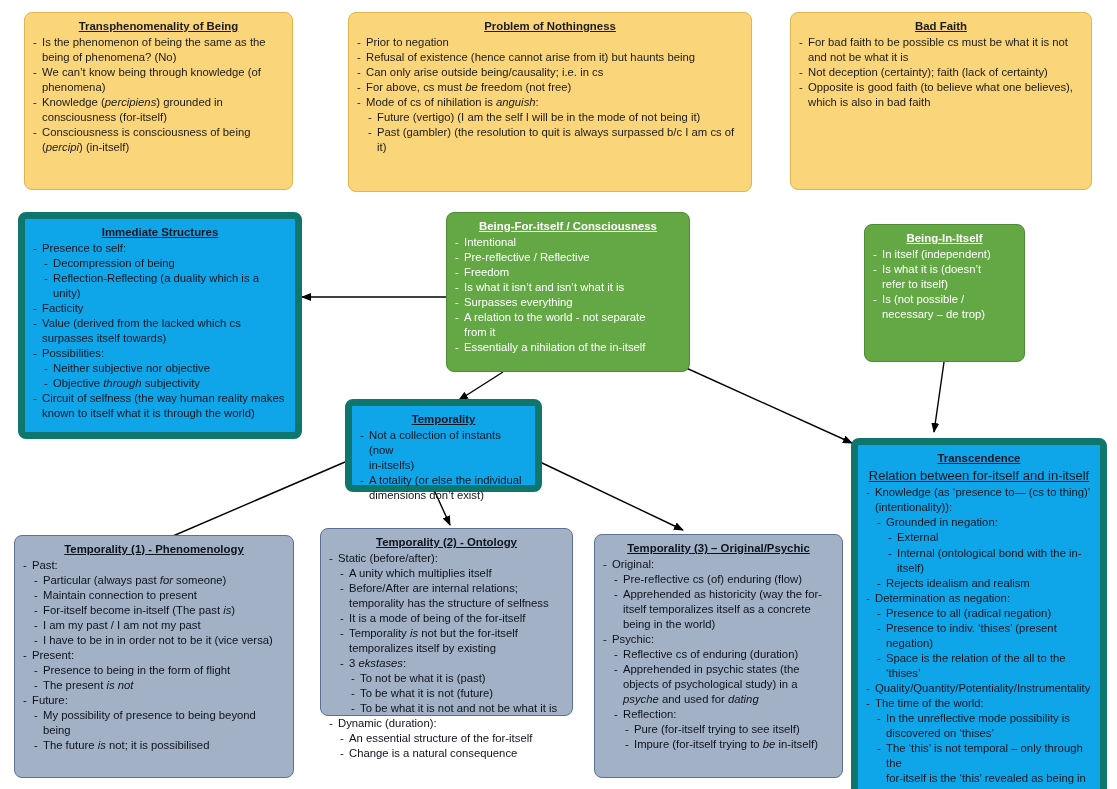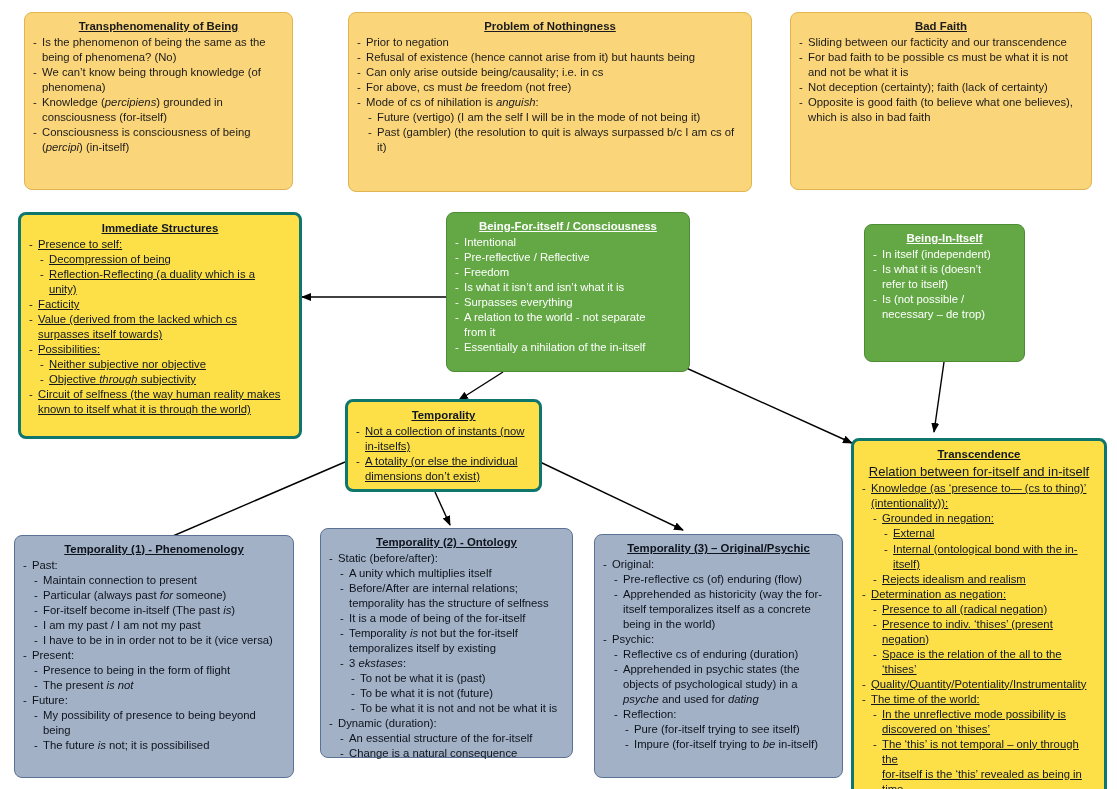--- a/index.html
+++ b/index.html
@@ -30,24 +30,23 @@
     background: #fbd579;
     border: 1px solid #e0b44f;
     color: #1b1b1b;
   }
   .node.green {
     background: #63a844;
     border: 1px solid #4e8c34;
     color: #ffffff;
   }
   .node.blue {
-    background: #fde047;
-    border: 3px solid #0f766e;
+    background: #0ea5e9;
+    border: 7px solid #0f766e;
     color: #101722;
-    text-decoration: underline;
   }
   .node.steel {
     background: #a3b1c6;
     border: 1px solid #5b7295;
     color: #0d131c;
   }
   .node .title {
     display: block;
     text-align: center;
     font-weight: bold;
@@ -139,21 +138,20 @@
       <li>For above, cs must <em>be</em> freedom (not free)</li>
       <li>Mode of cs of nihilation is <em>anguish</em>:</li>
       <li class="l2">Future (vertigo) (I am the self I will be in the mode of not being it)</li>
       <li class="l2">Past (gambler) (the resolution to quit is always surpassed b/c I am cs of it)</li>
     </ul>
   </div>
 
   <div class="node yellow" style="left:790px; top:12px; width:302px; height:178px;">
     <span class="title">Bad Faith</span>
     <ul>
-      <li>Sliding between our facticity and our transcendence</li>
       <li>For bad faith to be possible cs must be what it is not</li>
       <li class="cont">and not be what it is</li>
       <li>Not deception (certainty); faith (lack of certainty)</li>
       <li>Opposite is good faith (to believe what one believes),</li>
       <li class="cont">which is also in bad faith</li>
     </ul>
   </div>
 
   <div class="node blue" style="left:18px; top:212px; width:284px; height:227px;">
     <span class="title">Immediate Structures</span>
@@ -205,35 +203,35 @@
       <li class="cont">in-itselfs)</li>
       <li>A totality (or else the individual</li>
       <li class="cont">dimensions don’t exist)</li>
     </ul>
   </div>
 
   <div class="node steel" style="left:14px; top:535px; width:280px; height:243px;">
     <span class="title">Temporality (1) - Phenomenology</span>
     <ul>
       <li>Past:</li>
+      <li class="l2">Particular (always past <em>for</em> someone)</li>
       <li class="l2">Maintain connection to present</li>
-      <li class="l2">Particular (always past <em>for</em> someone)</li>
       <li class="l2">For-itself become in-itself (The past <em>is</em>)</li>
       <li class="l2">I am my past / I am not my past</li>
       <li class="l2">I have to be in in order not to be it (vice versa)</li>
       <li>Present:</li>
       <li class="l2">Presence to being in the form of flight</li>
       <li class="l2">The present <em>is not</em></li>
       <li>Future:</li>
       <li class="l2">My possibility of presence to being beyond being</li>
       <li class="l2">The future <em>is</em> not; it is possibilised</li>
     </ul>
   </div>
 
-  <div class="node steel" style="left:320px; top:528px; width:253px; height:230px;">
+  <div class="node steel" style="left:320px; top:528px; width:253px; height:188px;">
     <span class="title">Temporality (2) - Ontology</span>
     <ul>
       <li>Static (before/after):</li>
       <li class="l2">A unity which multiplies itself</li>
       <li class="l2">Before/After are internal relations;</li>
       <li class="l2 cont">temporality has the structure of selfness</li>
       <li class="l2">It is a mode of being of the for-itself</li>
       <li class="l2">Temporality <em>is</em> not but the for-itself</li>
       <li class="l2 cont">temporalizes itself by existing</li>
       <li class="l2">3 <em>ekstases</em>:</li>

